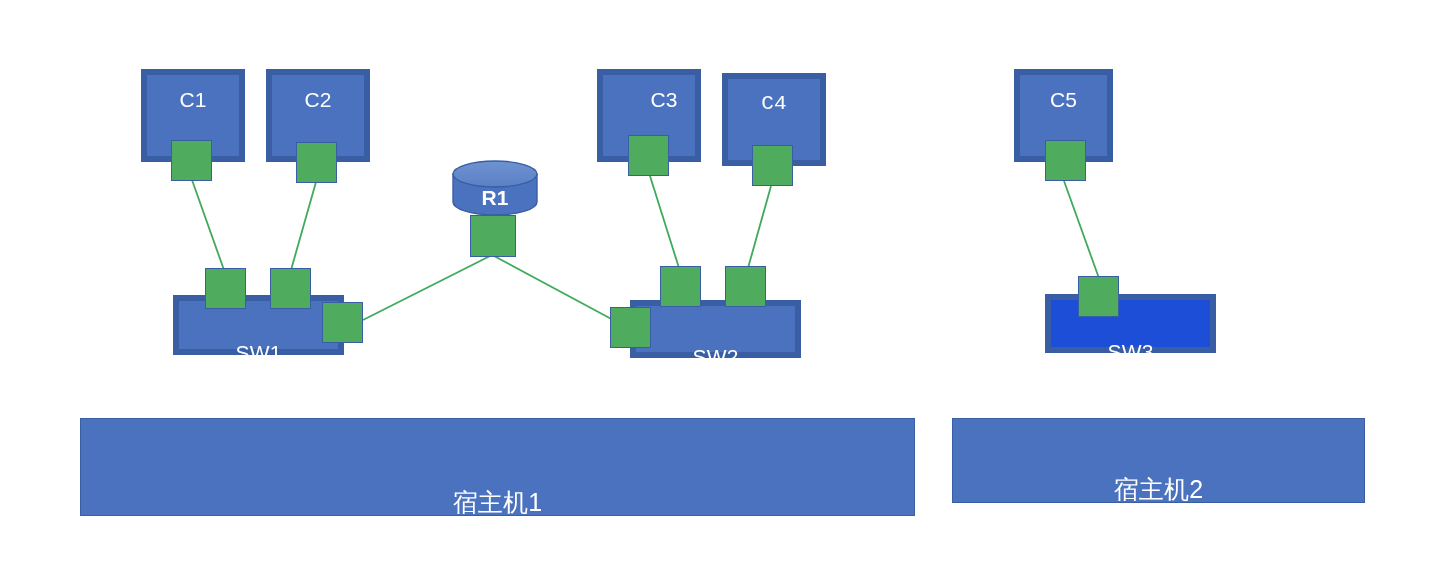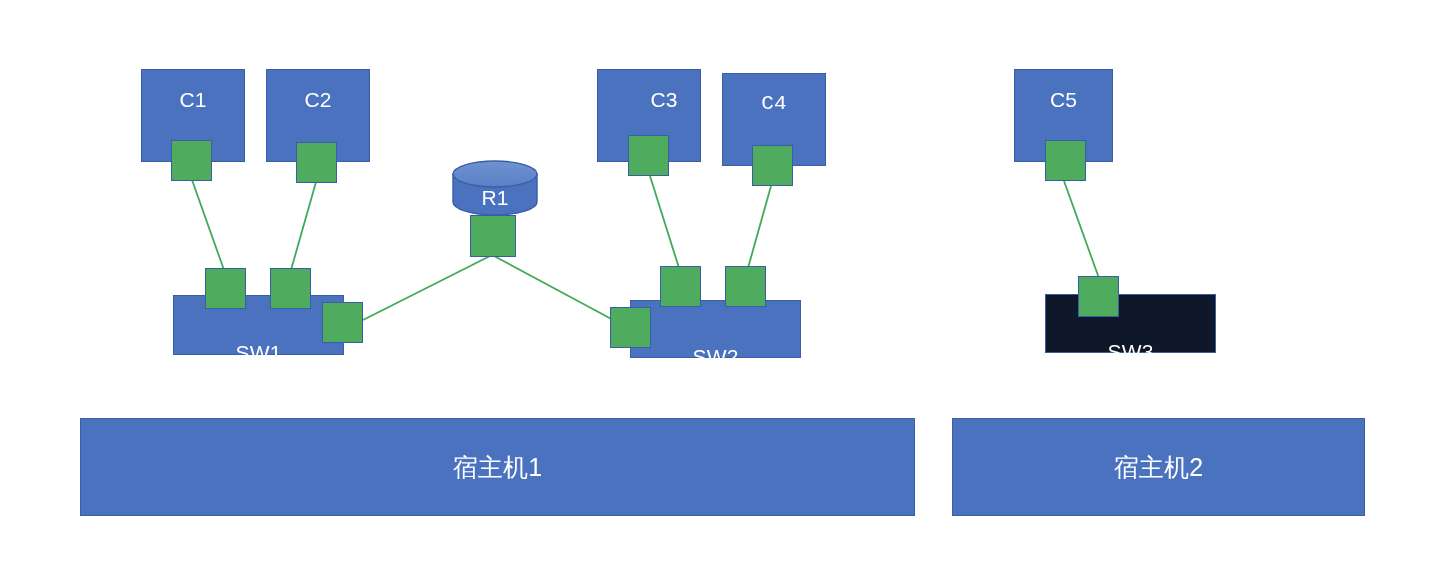--- a/index.html
+++ b/index.html
@@ -20,21 +20,21 @@
   svg.layer {
     position: absolute;
     left: 0;
     top: 0;
     width: 1433px;
     height: 583px;
   }
   .node-box {
     position: absolute;
     background: #4a72bf;
-    border: 1px solid #fca5a5;
+    border: 6px solid #fca5a5;
     box-sizing: border-box;
     color: #ffffff;
     display: flex;
     align-items: center;
     justify-content: center;
   }
   .node-label {
     color: #ffffff;
     font-size: 21px;
     line-height: 1;
@@ -50,34 +50,35 @@
     position: relative;
     top: 4px;
     margin-top: 47px;
   }
   .host-bar {
     position: absolute;
     background: #4a72bf;
     border: 1px solid #3a5ea3;
     box-sizing: border-box;
     display: flex;
-    align-items: center;
+    align-items: flex-end;
     justify-content: center;
   }
   .host-bar .node-label {
     font-size: 25px;
   }
   .port {
     position: absolute;
     background: #4fab5e;
     border: 1px solid #3a5ea3;
     box-sizing: border-box;
   }
   .cyl {
     position: absolute;
+    font-weight: bold;
   }
   .cyl-label {
     position: absolute;
     width: 100%;
     text-align: center;
     color: #ffffff;
     font-size: 21px;
     user-select: none;
     pointer-events: none;
   }
@@ -139,26 +140,26 @@
       </div>
       <div class="port" style="left: 205px; top: 268px; width: 41px; height: 41px; background: rgb(79, 171, 94); border-color: rgb(58, 94, 163);"></div>
       <div class="port" style="left: 270px; top: 268px; width: 41px; height: 41px; background: rgb(79, 171, 94); border-color: rgb(58, 94, 163);"></div>
       <div class="port" style="left: 322px; top: 302px; width: 41px; height: 41px; background: rgb(79, 171, 94); border-color: rgb(58, 94, 163);"></div>
       <div class="node-box switch-box" style="left: 630px; top: 300px; width: 171px; height: 58px; background: rgb(74, 114, 191); border-color: rgb(58, 94, 163); align-items: center;">
         <span class="node-label">SW2</span>
       </div>
       <div class="port" style="left: 610px; top: 307px; width: 41px; height: 41px; background: rgb(79, 171, 94); border-color: rgb(58, 94, 163);"></div>
       <div class="port" style="left: 660px; top: 266px; width: 41px; height: 41px; background: rgb(79, 171, 94); border-color: rgb(58, 94, 163);"></div>
       <div class="port" style="left: 725px; top: 266px; width: 41px; height: 41px; background: rgb(79, 171, 94); border-color: rgb(58, 94, 163);"></div>
-      <div class="node-box switch-box" style="left: 1045px; top: 294px; width: 171px; height: 59px; background: #0f172a; border-color: rgb(58, 94, 163);">
+      <div class="node-box switch-box" style="left: 1045px; top: 294px; width: 171px; height: 59px; background: #1d4ed8; border-color: rgb(58, 94, 163);">
         <span class="node-label">SW3</span>
       </div>
       <div class="port" style="left: 1078px; top: 276px; width: 41px; height: 41px; background: rgb(79, 171, 94); border-color: rgb(58, 94, 163);"></div>
       <div class="port" style="left: 470px; top: 215px; width: 46px; height: 42px; background: rgb(79, 171, 94); border-color: rgb(58, 94, 163);"></div>
       <div class="host-bar" style="left: 80px; top: 418px; width: 835px; height: 98px; background: rgb(74, 114, 191); border-color: rgb(58, 94, 163);">
         <span class="node-label">宿主机1</span>
       </div>
-      <div class="host-bar" style="left: 952px; top: 418px; width: 413px; height: 98px; background: rgb(74, 114, 191); border-color: rgb(58, 94, 163);">
+      <div class="host-bar" style="left: 952px; top: 418px; width: 413px; height: 85px; background: rgb(74, 114, 191); border-color: rgb(58, 94, 163);">
         <span class="node-label">宿主机2</span>
       </div>
     </div>
 
 </div>
 
 </body></html>

